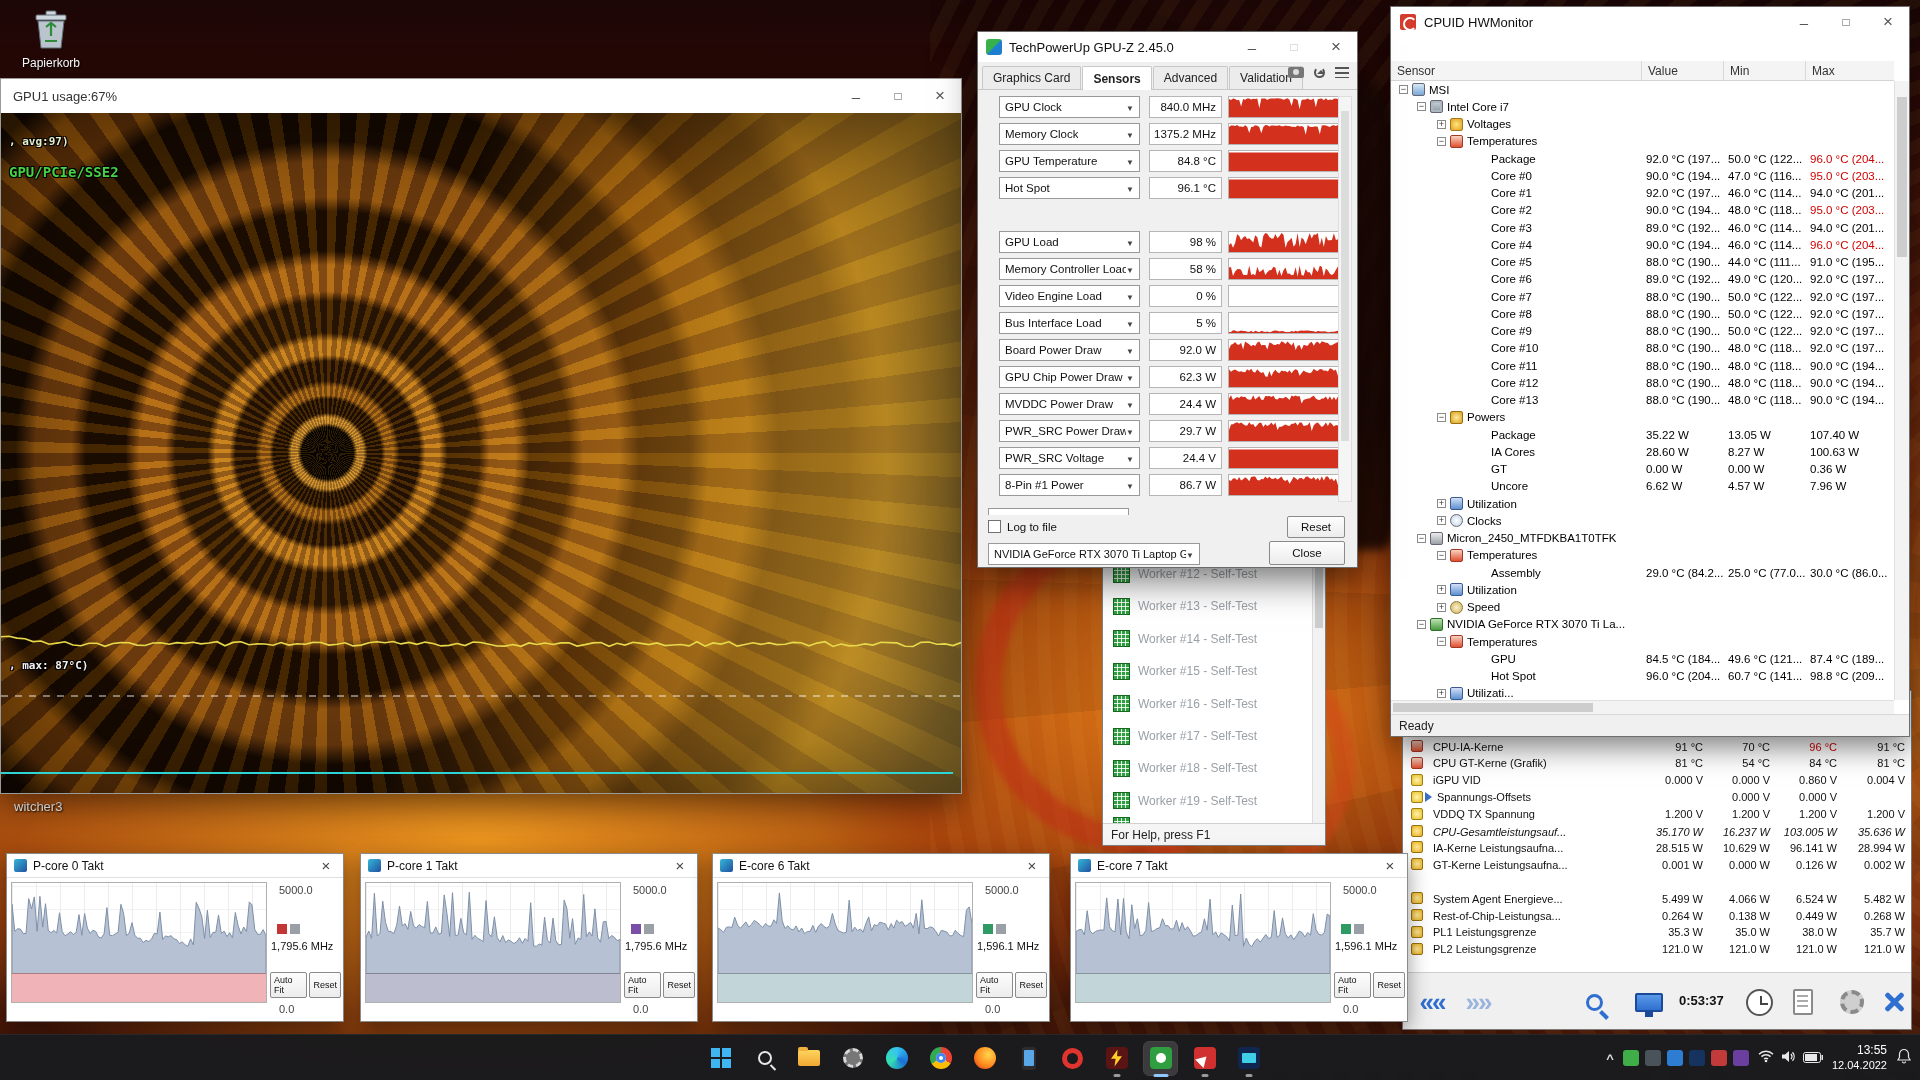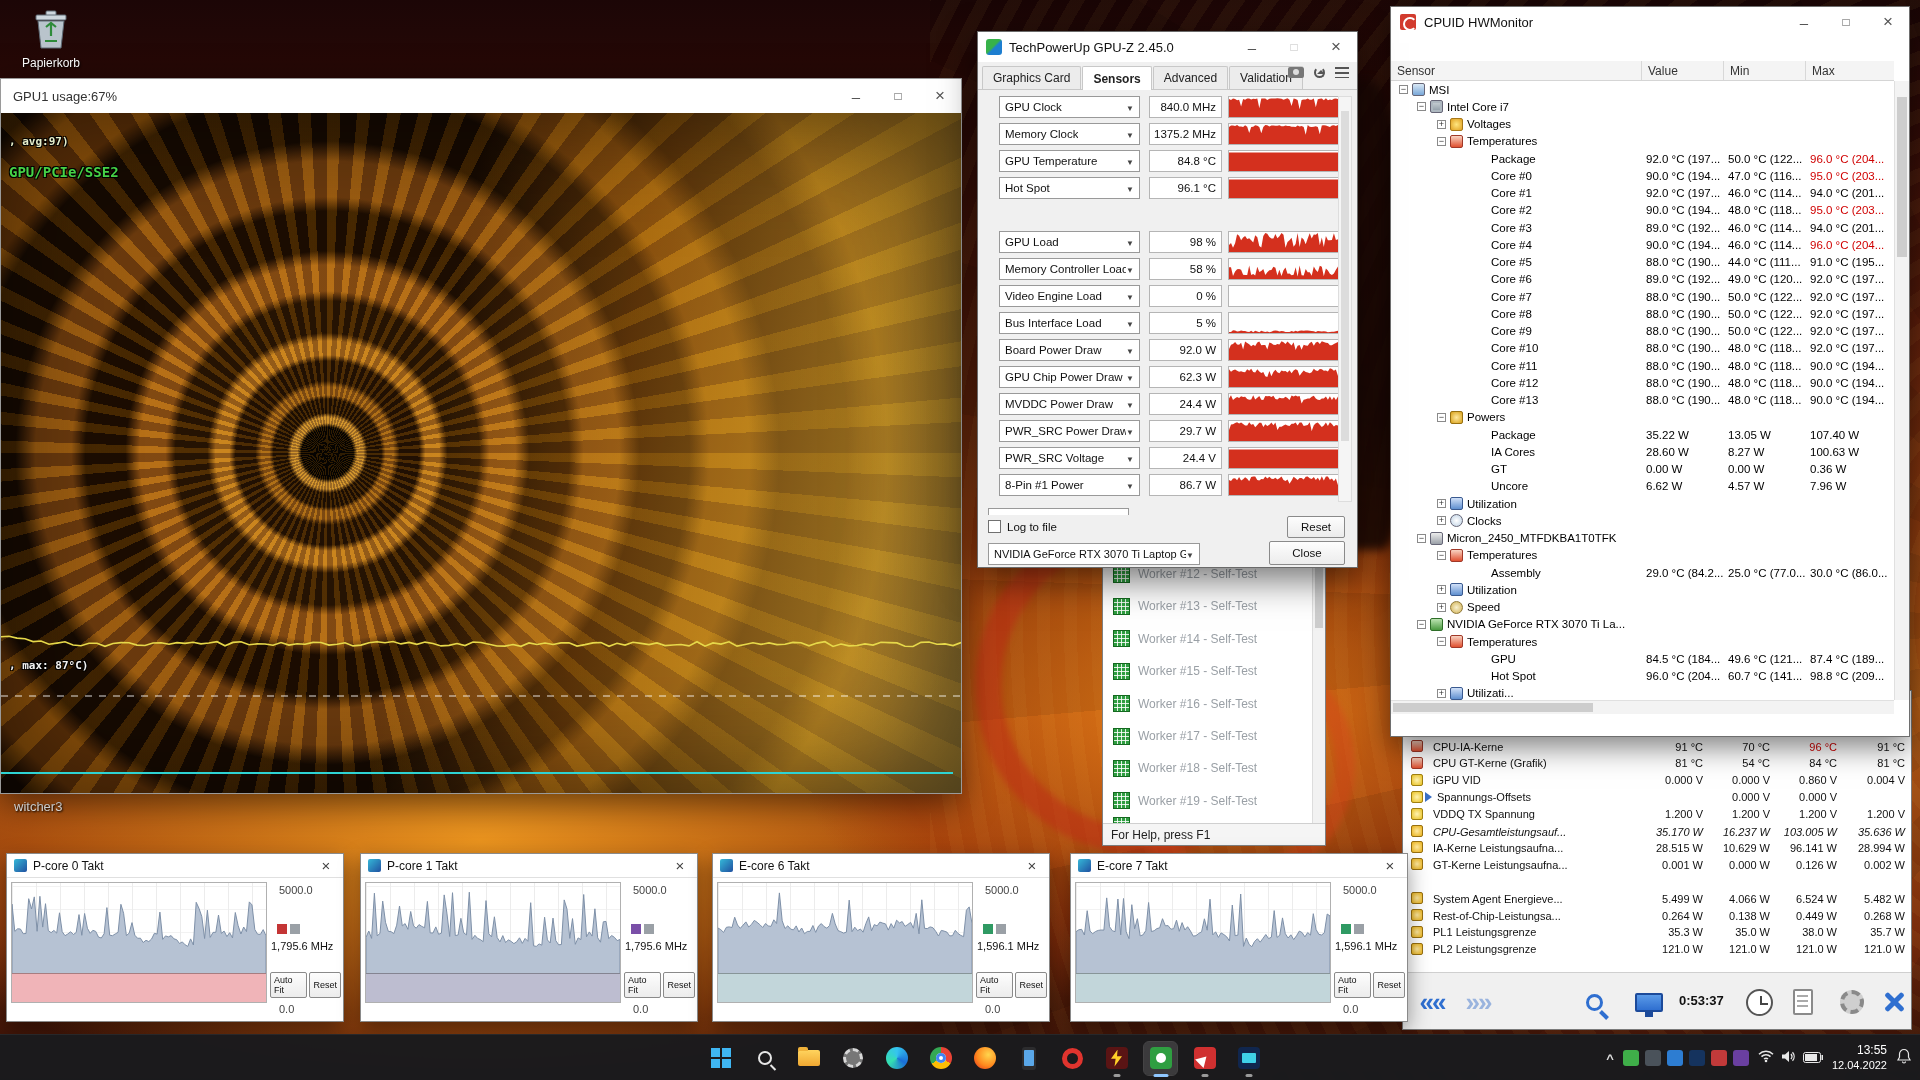--- a/index.html
+++ b/index.html
@@ -763,20 +763,21 @@
             <span class="hm-lab">Utilizati...</span>
           </div>
         </div>
       </div>
     <div id="hwm-vscroll">
         <div class="th"></div>
       </div>
     <div id="hwm-hscroll">
         <div class="th"></div>
       </div>
+    <div id="hwm-status">Ready</div>
   </div>
 
   <div id="hwi-win">
     <div id="hwi-rows">
         <div class="hi-row" style="top: 0px;">
           <span class="hi-ic temp"></span>
           <span class="hi-lab">CPU-IA-Kerne</span>
           <span class="hi-v v0">91 °C</span>
           <span class="hi-v v1">70 °C</span>
           <span class="hi-v v2 red">96 °C</span>

